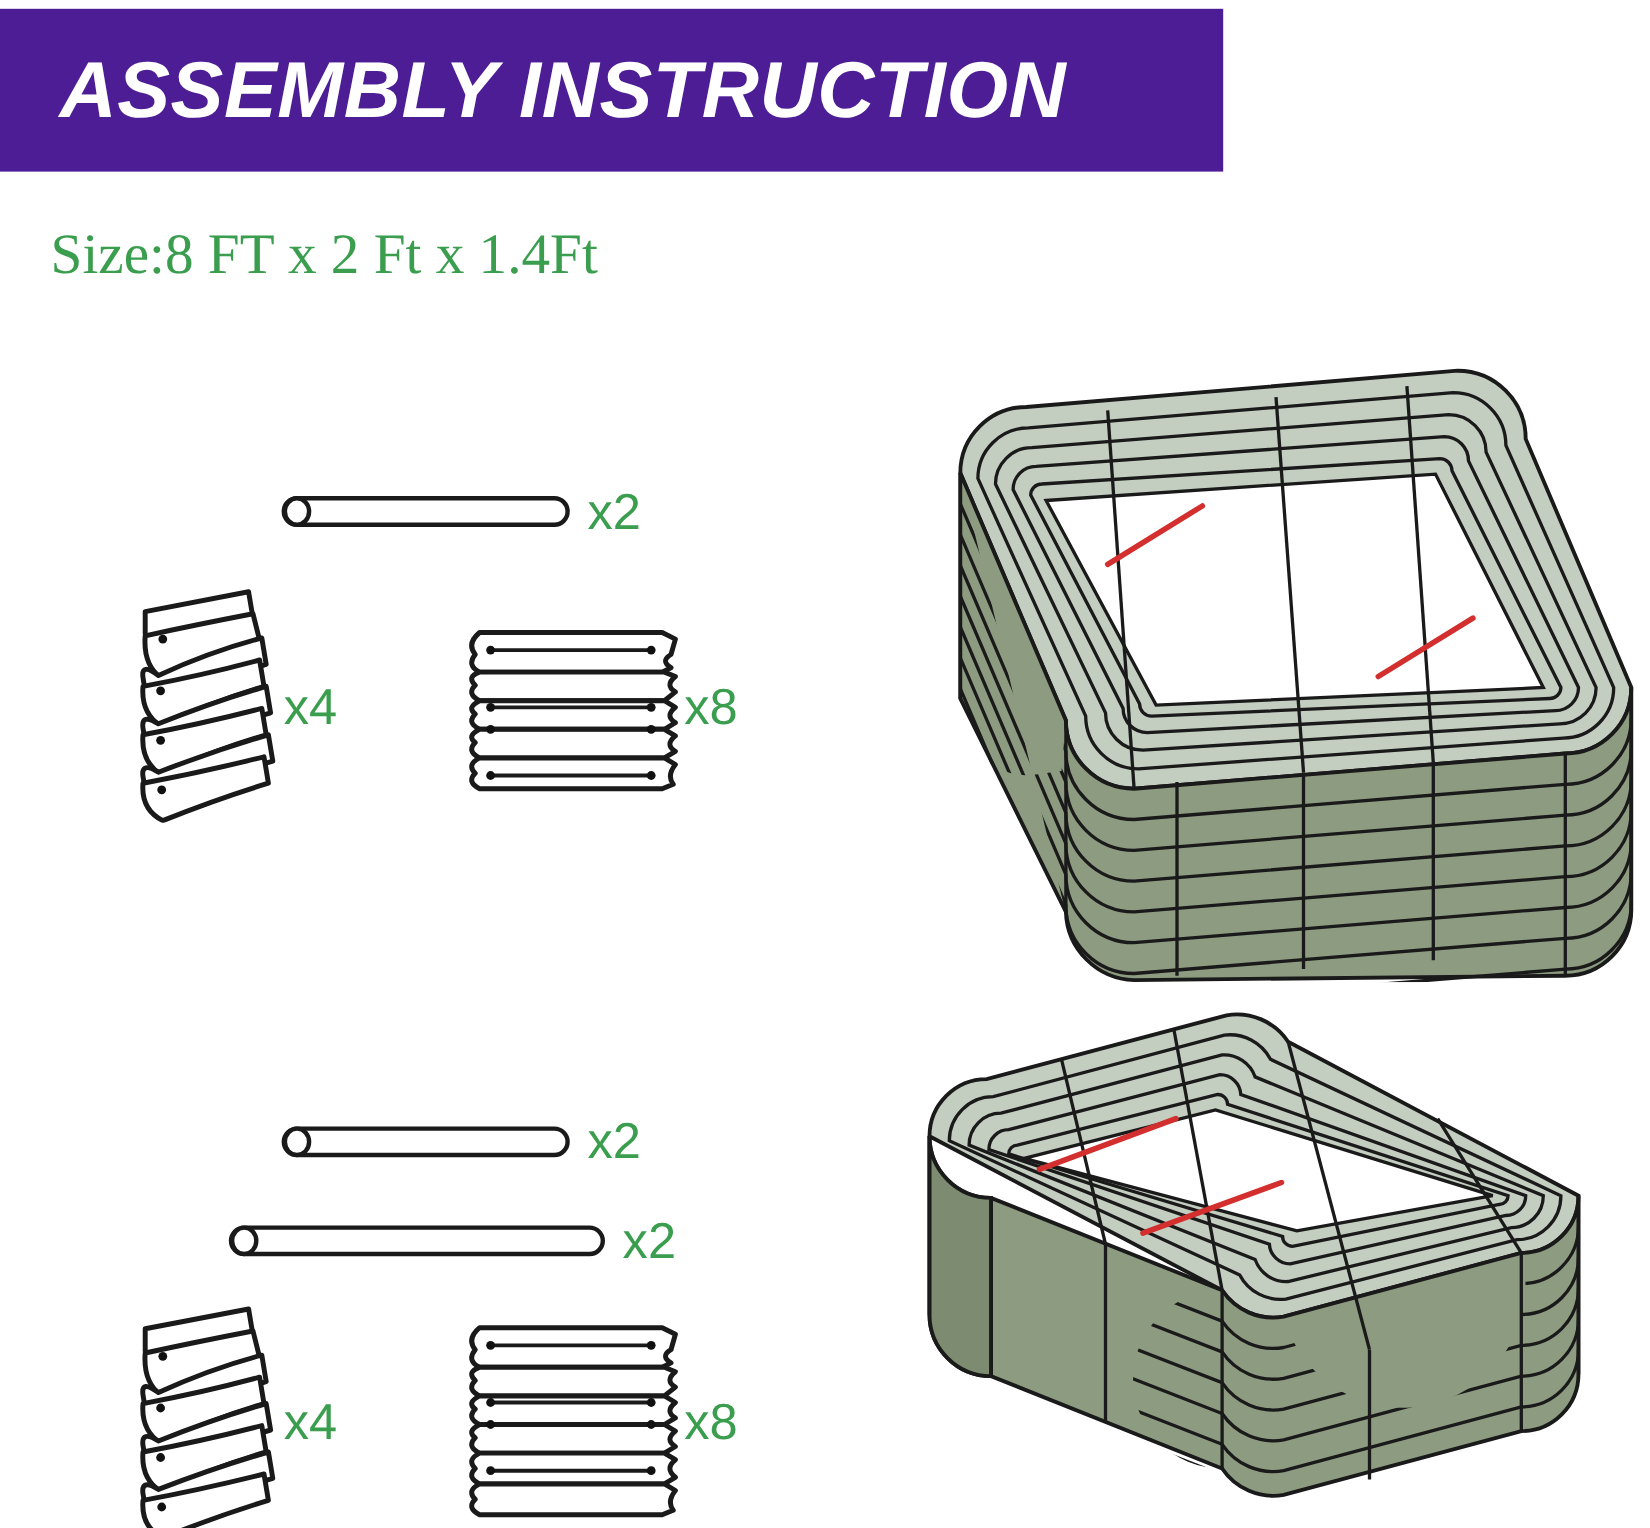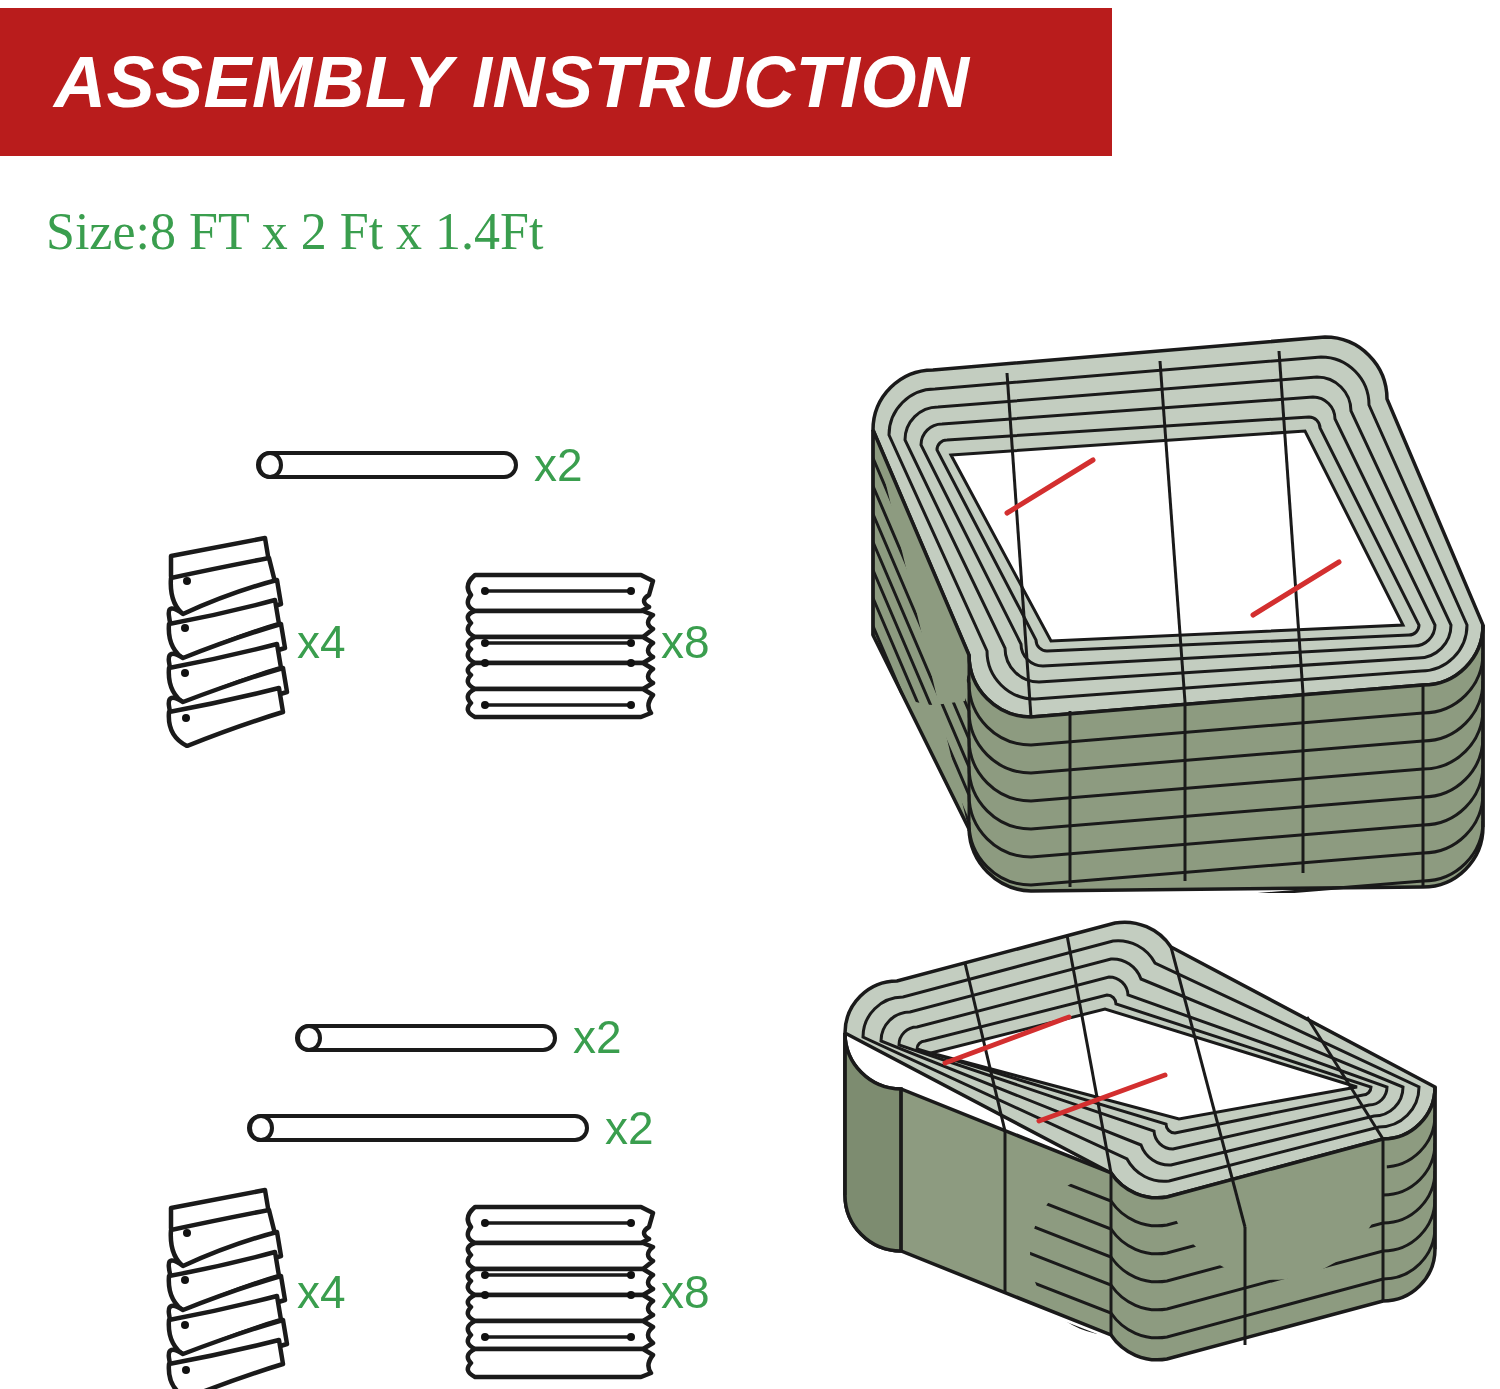--- a/index.html
+++ b/index.html
@@ -12,21 +12,21 @@
     position: relative;
     overflow: hidden;
     font-family: "Liberation Sans", sans-serif;
   }
 
   
   #header-bar {
     position: absolute;
     left: 0; top: 8px;
     width: 1112px; height: 148px;
-    background: #b91c1c;
+    background: #4c1d95;
     display: flex;
     align-items: center;
   }
   #header-title {
     color: #ffffff;
     font-size: 72px;
     font-weight: bold;
     font-style: italic;
     letter-spacing: 0.5px;
     padding-left: 54px;
@@ -38,21 +38,21 @@
     position: absolute;
     left: 46px; top: 202px;
     color: #3a9e4e;
     font-size: 52px;
     font-weight: normal;
     white-space: nowrap;
     font-family: Liberation Serif, serif;
   }
 
   
-  .parts-group { position: absolute; padding-left: 39px; }
+  .parts-group { position: absolute; }
   #parts-group-top    { left: 0; top: 400px;  width: 760px; height: 400px; }
   #parts-group-bottom { left: 0; top: 985px;  width: 760px; height: 400px; }
 
   .part-row { position: absolute; }
   .qty-label {
     position: absolute;
     color: #3a9e4e;
     font-size: 46px;
     font-family: "Liberation Sans", sans-serif;
     white-space: nowrap;

